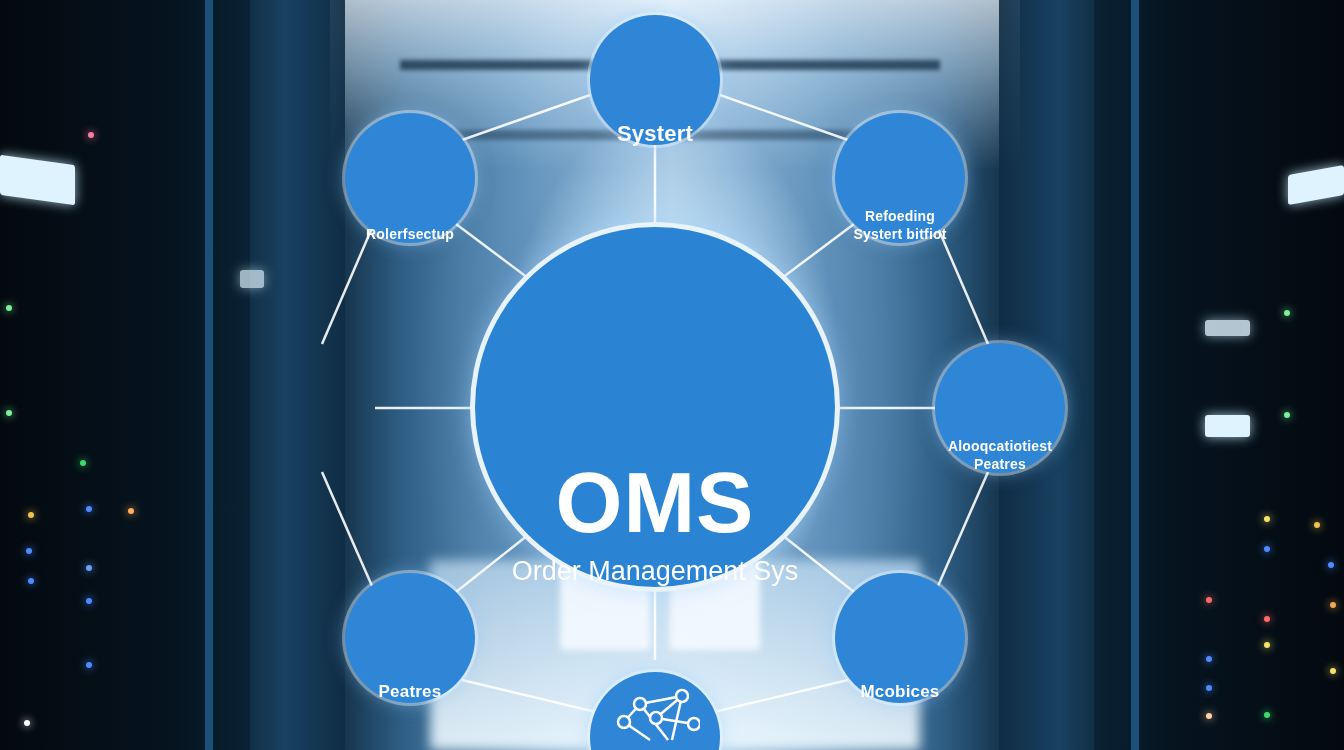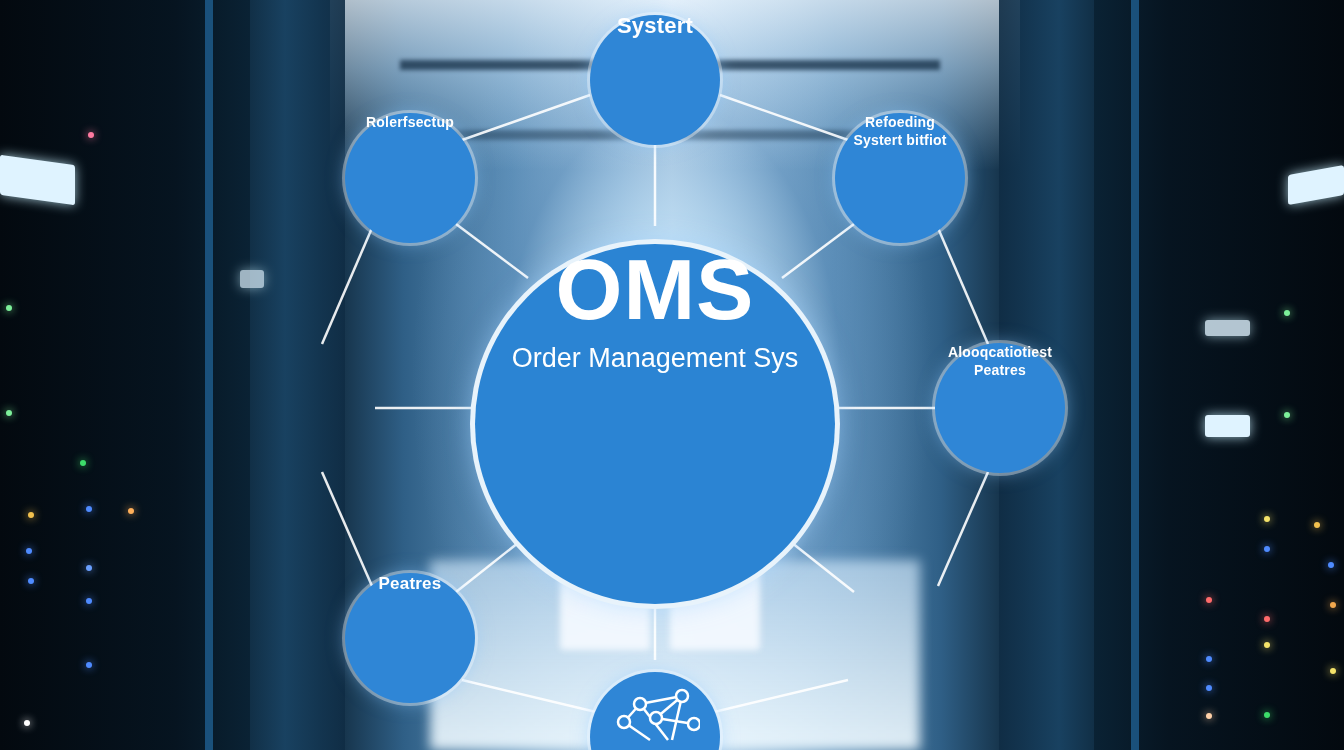--- a/index.html
+++ b/index.html
@@ -27,21 +27,21 @@
   .rack-edge { position:absolute; top:0; width:8px; height:750px; background:#1d5a8a; opacity:0.85; }
   .panel { position:absolute; background:#dff3ff; box-shadow:0 0 12px rgba(200,240,255,0.8); border-radius:3px; }
   .led { position:absolute; width:6px; height:6px; border-radius:50%; }
 
   
   svg.links { position:absolute; inset:0; }
 
   
   .node { position:absolute; border-radius:50%; background:#2f86d6;
     box-shadow: 0 0 0 3px rgba(255,255,255,0.35), 0 0 18px rgba(140,200,255,0.55);
-    display:flex; flex-direction:column; align-items:center; justify-content:flex-start; text-align:center; color:#ffffff; }
+    display:flex; flex-direction:column; align-items:center; justify-content:flex-end; text-align:center; color:#ffffff; }
   .node .lbl { font-weight:bold; font-size:17px; line-height:22px; letter-spacing:0.2px; }
   .node .lbl.sm { font-size:14px; line-height:18px; }
   .node.hub { background:#2b84d3; box-shadow: 0 0 0 5px #e8f3fb, 0 0 28px rgba(160,210,255,0.7); }
   .hub .big { font-size:86px; font-weight:bold; line-height:90px; letter-spacing:1px; }
   .hub .sub { font-size:27px; line-height:32px; margin-top:8px; }
 </style>
 </head>
 <body>
 
 <div class="scene">
@@ -113,21 +113,21 @@
       <line x1="720" y1="95" x2="848" y2="140"></line>
       <line x1="372" y1="228" x2="322" y2="344"></line>
       <line x1="938" y1="228" x2="988" y2="344"></line>
       <line x1="322" y1="472" x2="372" y2="586"></line>
       <line x1="988" y1="472" x2="938" y2="586"></line>
       <line x1="462" y1="680" x2="596" y2="712"></line>
       <line x1="848" y1="680" x2="714" y2="712"></line>
     </g>
   </svg>
 
-  <div class="node hub" style="left:475px; top:244px; width:360px; height:360px;">
+  <div class="node hub" style="left:475px; top:227px; width:360px; height:360px;">
     <div class="big">OMS</div>
     <div class="sub">Order Management Sys</div>
   </div>
 
   <div class="node" style="left:590px; top:15px; width:130px; height:130px;">
     <div class="lbl" style="font-size:22px;">Systert</div>
   </div>
 
   <div class="node" style="left:345px; top:113px; width:130px; height:130px;">
     <div class="lbl sm">Rolerfsectup</div>
@@ -141,20 +141,23 @@
 
   <div class="node" style="left:935px; top:343px; width:130px; height:130px;">
     <div class="lbl sm">Alooqcatiotiest</div>
     <div class="lbl sm">Peatres</div>
   </div>
 
   <div class="node" style="left:345px; top:573px; width:130px; height:130px;">
     <div class="lbl">Peatres</div>
   </div>
 
+  <div class="node" style="left:835px; top:573px; width:130px; height:130px;">
+    <div class="lbl">Mcobices</div>
+  </div>
 
   <div class="node" style="left:590px; top:672px; width:130px; height:130px; justify-content:flex-start;">
     <svg width="90" height="60" viewBox="0 0 90 60" style="margin-top:10px;">
       <g stroke="#ffffff" stroke-width="2.5" fill="none">
         <line x1="30" y1="22" x2="72" y2="14"></line>
         <line x1="30" y1="22" x2="14" y2="40"></line>
         <line x1="30" y1="22" x2="58" y2="58"></line>
         <line x1="72" y1="14" x2="46" y2="36"></line>
         <line x1="72" y1="14" x2="62" y2="58"></line>
         <line x1="46" y1="36" x2="84" y2="42"></line>

